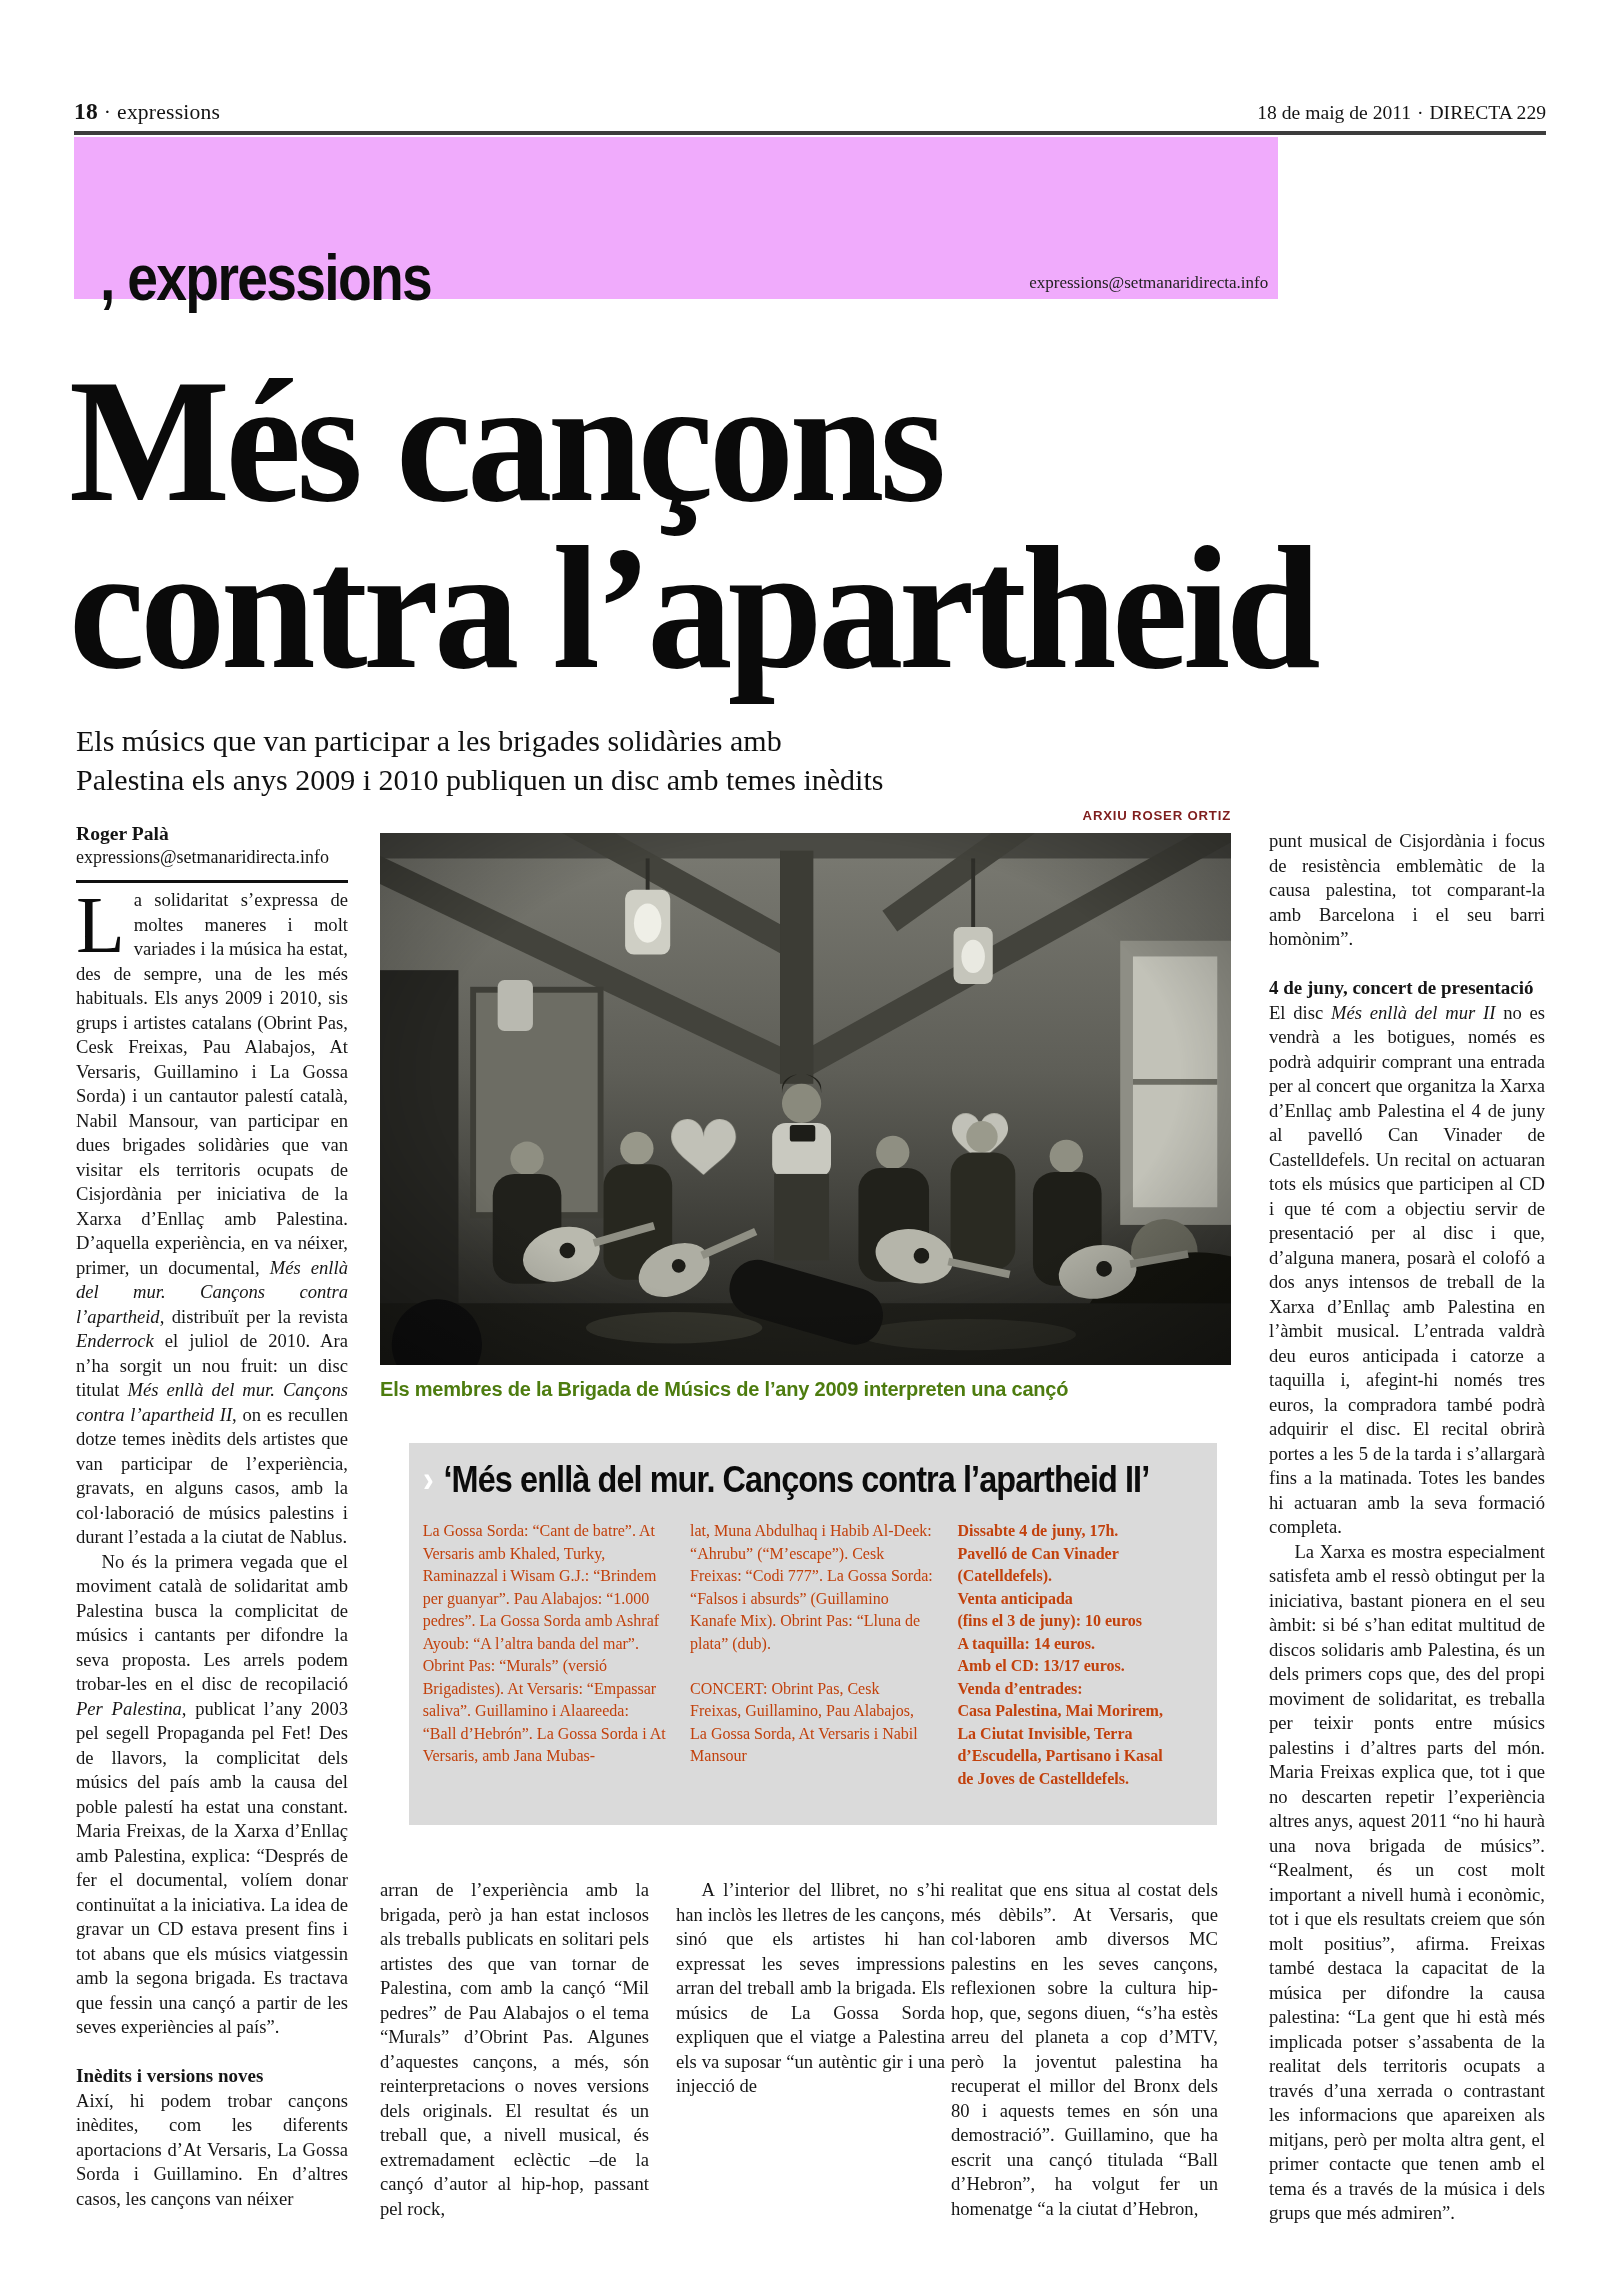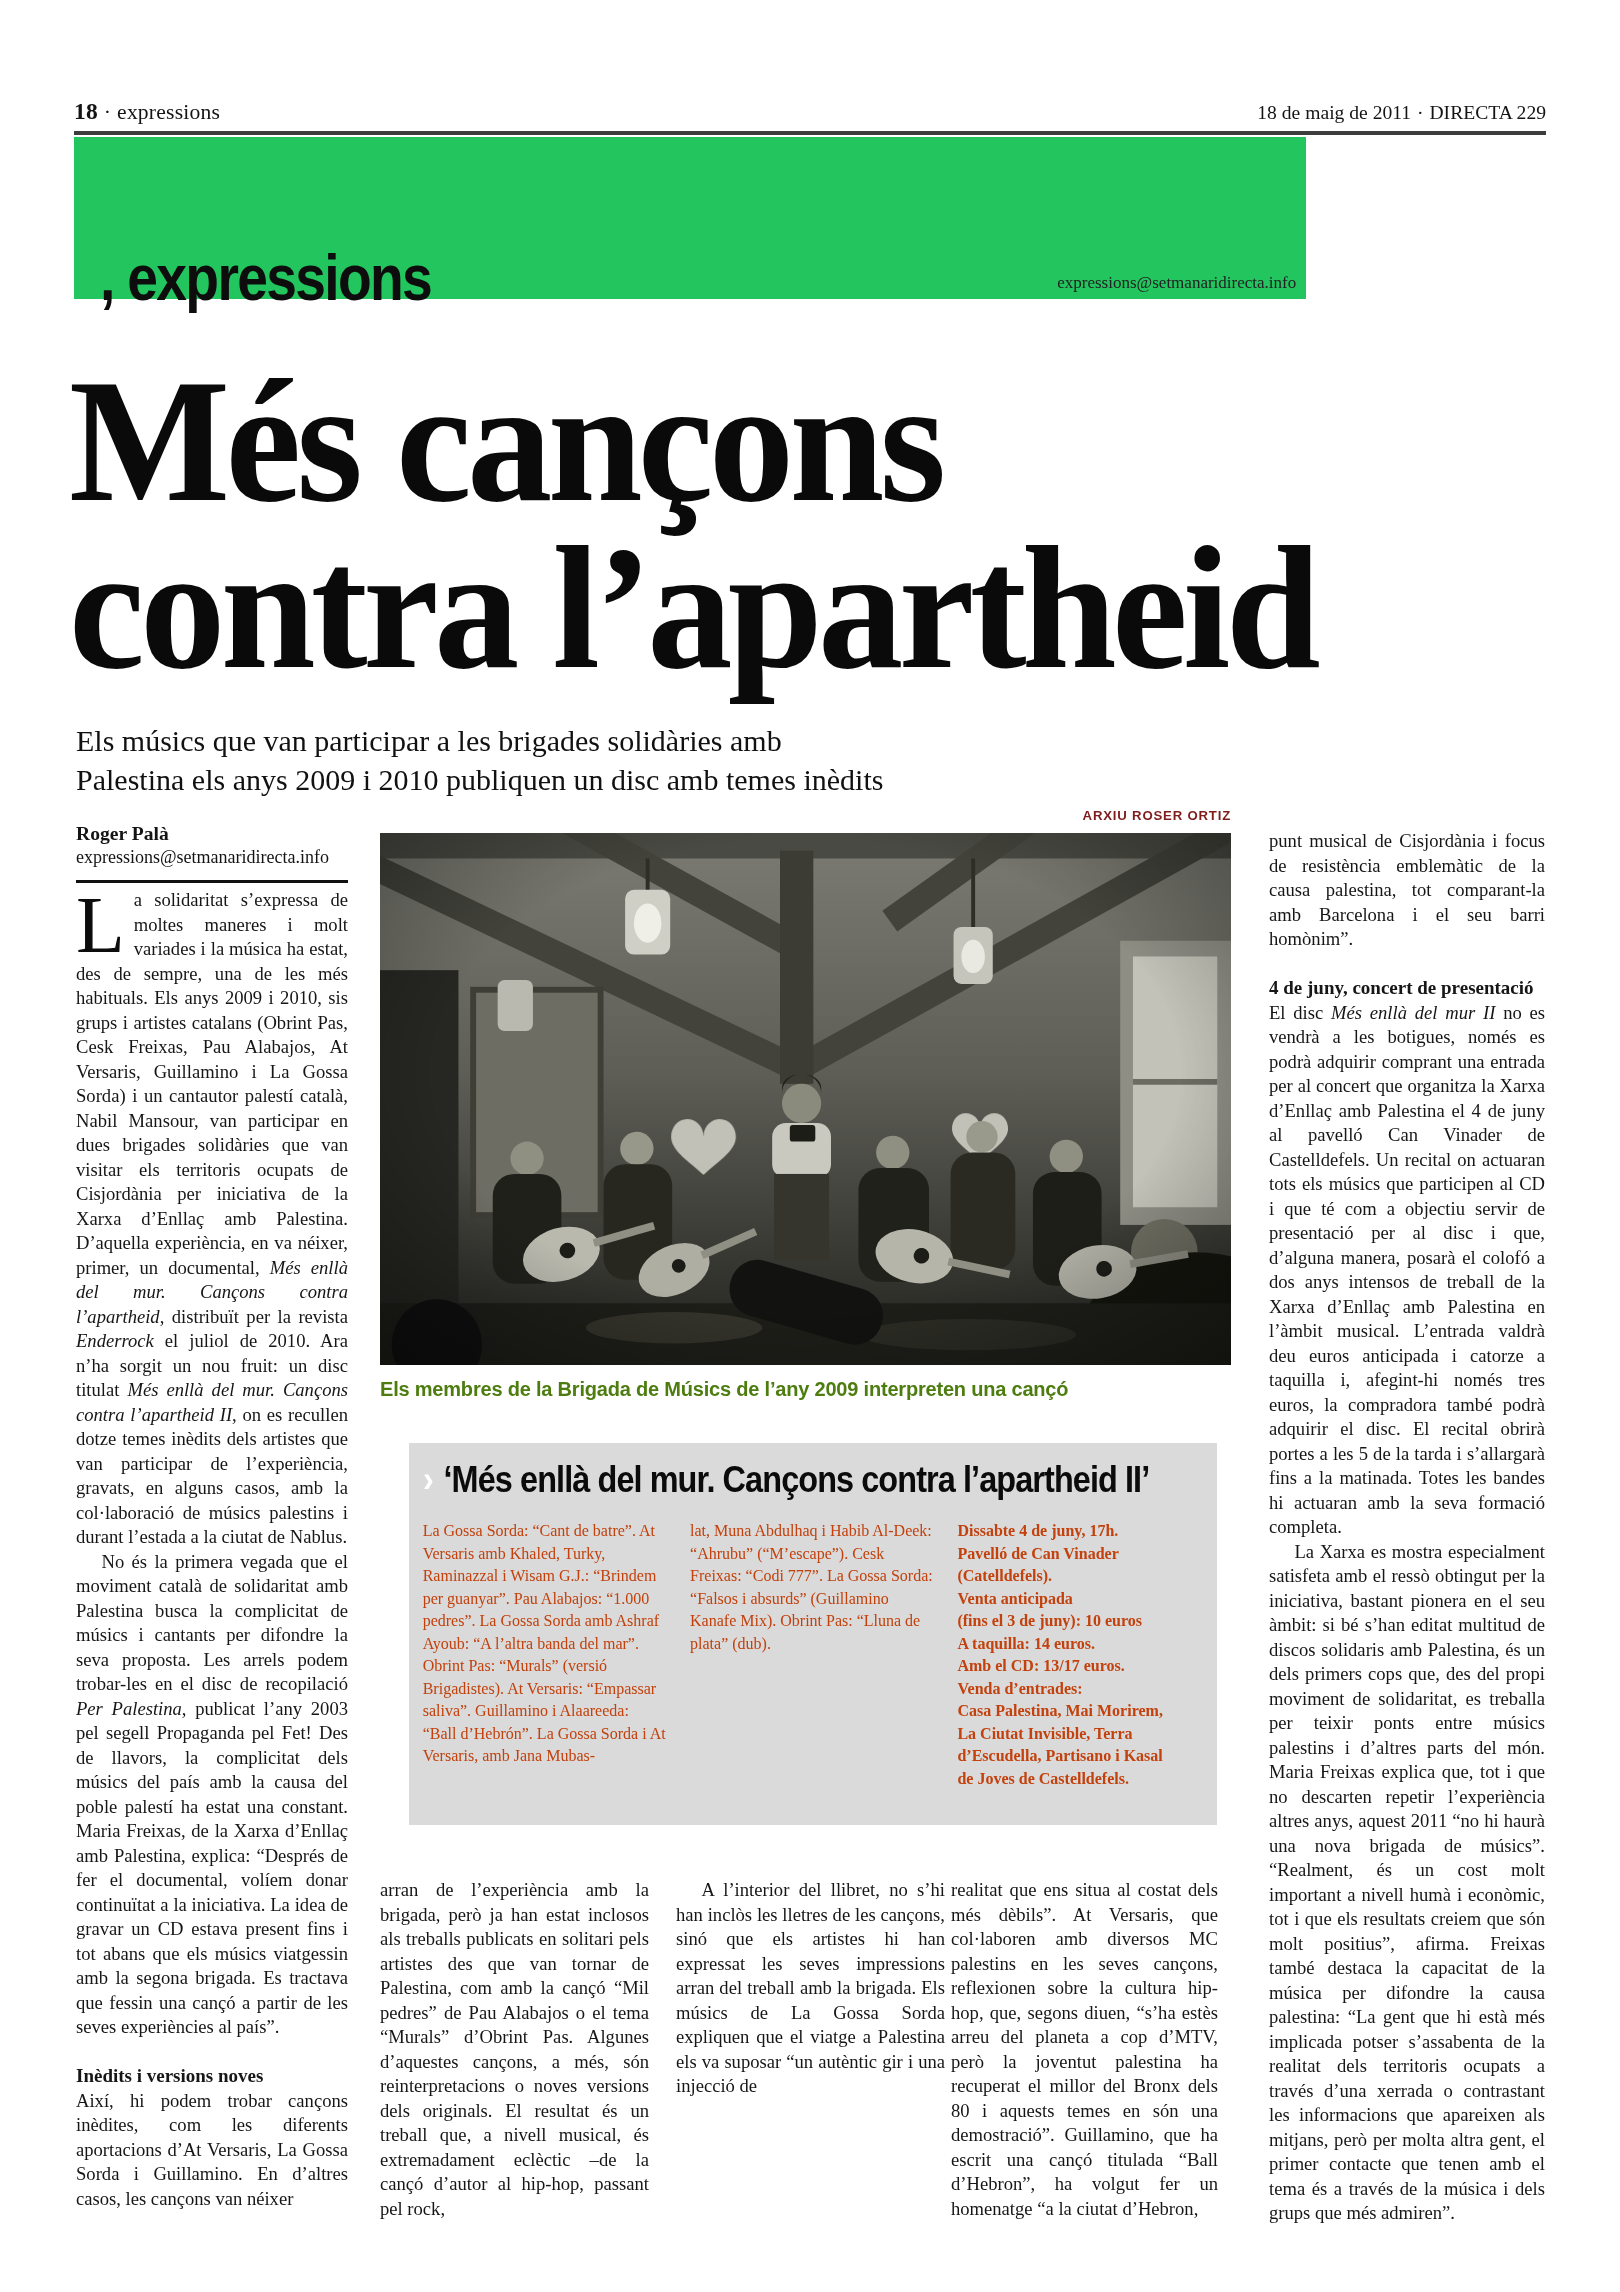--- a/index.html
+++ b/index.html
@@ -7,21 +7,21 @@
         font-family:"Liberation Serif",serif;color:#141414;}
 
   
   .folio-left{position:absolute;left:74px;top:98px;font-size:21.6px;letter-spacing:0.2px;}
   .folio-left .num{font-weight:700;font-size:23.5px;}
   .folio-sep{padding:0 5.9px;}
   .folio-right{position:absolute;right:74px;top:102px;font-size:19.6px;text-align:right;}
   .top-rule{position:absolute;left:74px;top:131px;width:1472px;height:3.9px;background:#3d3d3d;}
 
   
-  .band{position:absolute;left:74px;top:137px;width:1204px;height:162px;background:#22c55e;padding-left:28px;}
+  .band{position:absolute;left:74px;top:137px;width:1204px;height:162px;background:#f0abfc;}
   .logo{position:absolute;left:25.5px;bottom:-15.7px;font-family:"Liberation Sans",sans-serif;
         font-weight:700;font-size:65px;letter-spacing:-2px;transform:scaleX(.85);
         transform-origin:left bottom;white-space:nowrap;color:#0d0d0d;}
   .band-email{position:absolute;right:9.8px;bottom:5.9px;font-size:17px;color:#222;}
 
   
   .headline{position:absolute;left:69px;top:357px;font-weight:700;font-size:176px;
             line-height:167px;letter-spacing:-4.9px;color:#0a0a0a;white-space:nowrap;
             transform:scaleX(.97);transform-origin:left top;}
   .standfirst{position:absolute;left:76px;top:721px;font-size:30px;line-height:39px;color:#111;}
@@ -232,20 +232,21 @@
   <div class="infobox">
     <div class="infobox-title">
       <span class="infobox-marker">›</span><span>‘Més enllà del mur. Cançons contra l’apartheid II’</span>
     </div>
     <div class="infobox-cols">
       <div class="infobox-col">
           <p><span>La Gossa Sorda: “Cant de batre”. At Versaris amb Khaled, Turky, Raminazzal i Wisam G.J.: “Brindem per guanyar”. Pau Alabajos: “1.000 pedres”. La Gossa Sorda amb Ashraf Ayoub: “A l’altra banda del mar”. Obrint Pas: “Murals” (versió Brigadistes). At Versaris: “Empassar saliva”. Guillamino i Alaareeda: “Ball d’Hebrón”. La Gossa Sorda i At Versaris, amb Jana Mubas-</span></p>
         </div>
       <div class="infobox-col">
           <p><span>lat, Muna Abdulhaq i Habib Al-Deek: “Ahrubu” (“M’escape”). Cesk Freixas: “Codi 777”. La Gossa Sorda: “Falsos i absurds” (Guillamino Kanafe Mix). Obrint Pas: “Lluna de plata” (dub).</span></p>
+          <p class="gap-top"><span>CONCERT: Obrint Pas, Cesk Freixas, Guillamino, Pau Alabajos, La Gossa Sorda, At Versaris i Nabil Mansour</span></p>
         </div>
       <div class="infobox-col bold">
           <div>Dissabte 4 de juny, 17h.</div>
           <div>Pavelló de Can Vinader</div>
           <div>(Catelldefels).</div>
           <div>Venta anticipada</div>
           <div>(fins el 3 de juny): 10 euros</div>
           <div>A taquilla: 14 euros.</div>
           <div>Amb el CD: 13/17 euros.</div>
           <div>Venda d’entrades:</div>

